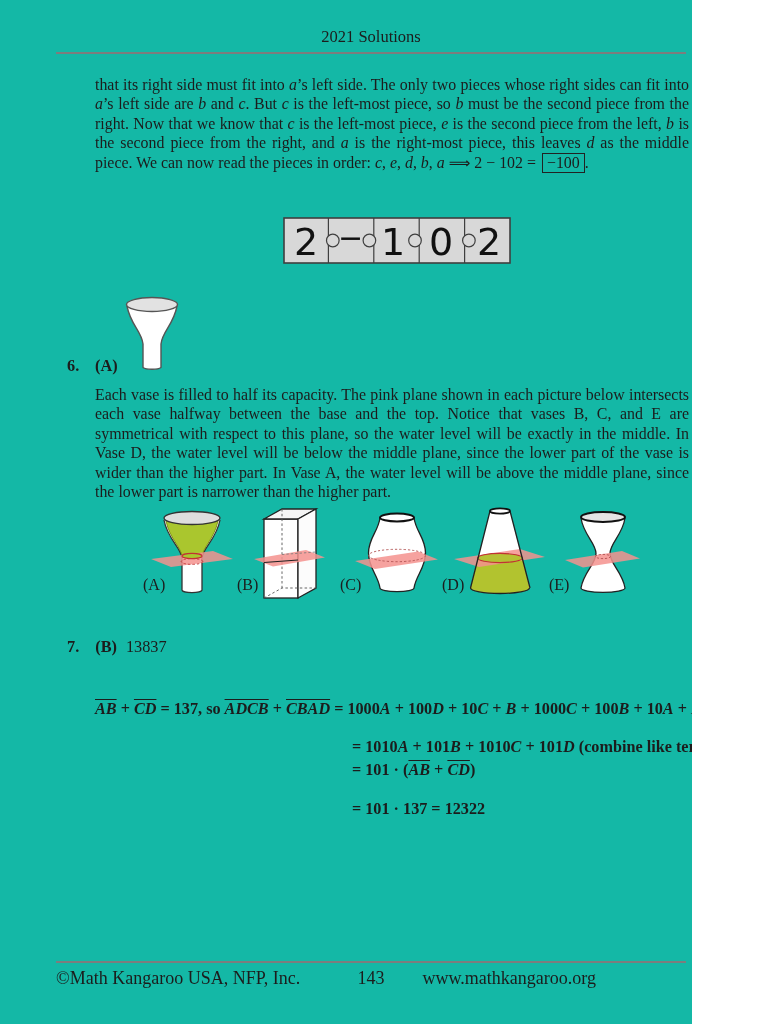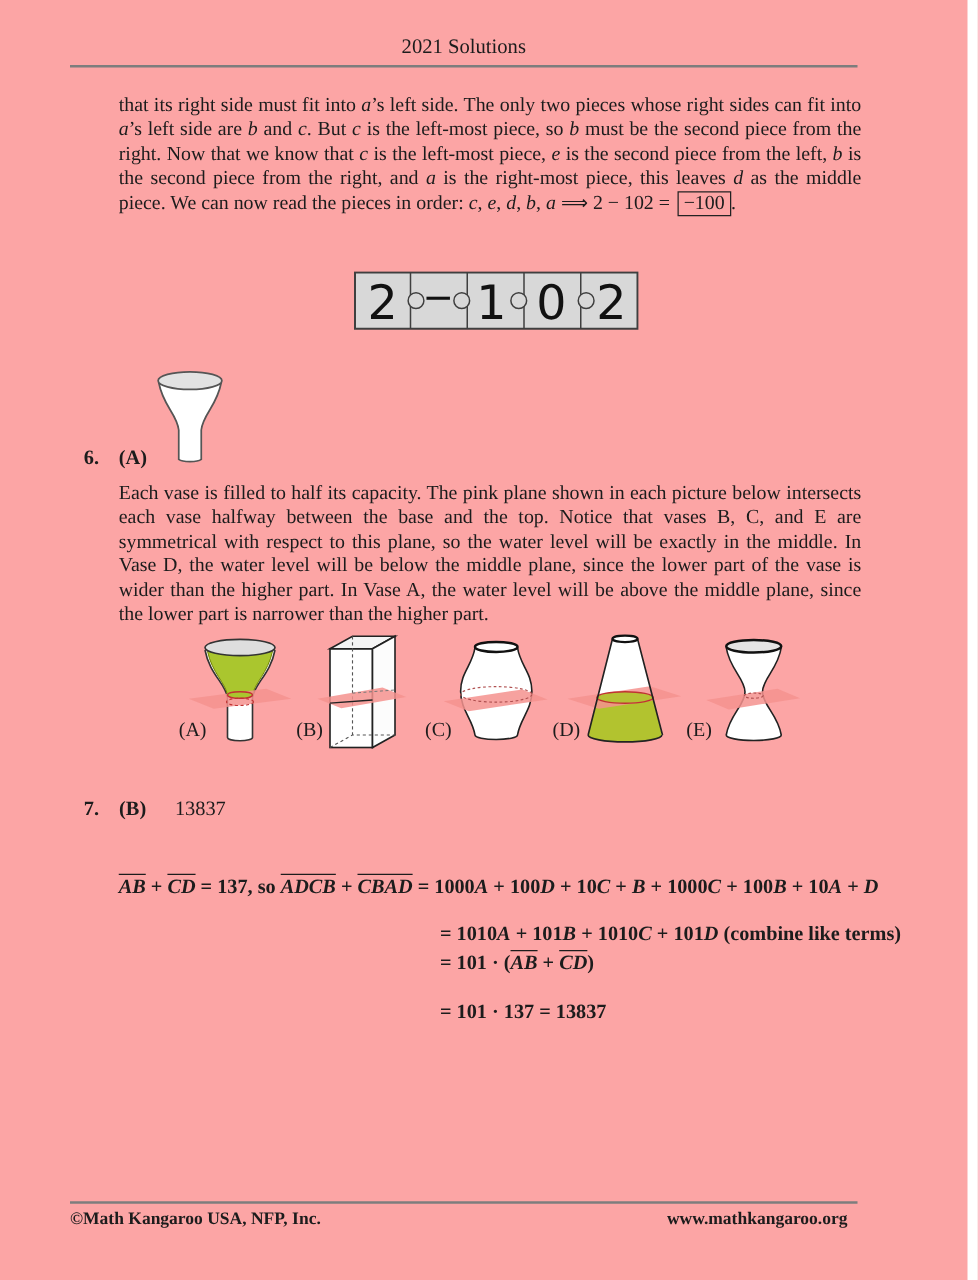--- a/index.html
+++ b/index.html
@@ -1,31 +1,31 @@
 <!DOCTYPE html>
 <html><head>
 <meta charset="utf-8">
 <style>
   html,body{margin:0;padding:0;background:#ffffff;}
-  .page{position:relative;width:774px;height:1024px;background:#fca5a5;overflow:hidden;
+  .page{position:relative;width:692px;height:1024px;background:#14b8a6;overflow:hidden;
         font-family:"Liberation Serif","DejaVu Serif",serif;color:#1c1c1c;}
   .abs{position:absolute;}
   .rule{background:#7d7d7d;height:2px;width:630px;left:56px;}
   .title{left:56px;width:630px;text-align:center;font-size:16.5px;}
   .para{text-align:justify;font-size:15.9px;line-height:19.4px;width:594px;left:95px;}
   .seg-i{font-style:italic;}
   .seg-ov{font-style:italic;text-decoration:overline;}
   .seg-box{border:1.2px solid #222;padding:0 4px 1px 4px;margin-left:2px;margin-top:13px;}
   .seg-arr{font-family:"DejaVu Sans",sans-serif;font-size:.95em;}
   .qnum{font-weight:bold;font-size:16.3px;}
   .qans{font-weight:bold;font-size:16.3px;}
   .qval{font-size:16.3px;}
   .eq{font-size:16.2px;white-space:nowrap;line-height:20px;font-weight:bold;}
   .vlabel{font-size:16px;}
-  .footer-text{font-size:14px;font-weight:bold;}
+  .footer-text{font-size:18px;}
   svg{display:block;}
 </style>
 </head>
 <body>
 
 <div class="page">
 
   <div class="abs title" style="top:27px;">2021 Solutions</div>
   <div class="abs rule" style="top:52px;"></div>
 
@@ -115,25 +115,26 @@
       <path d="M16,10 C18.5,27 31,35 31,45.5 C31,56 18.5,64 16,80 A22,4.4 0 0 0 60,80 C57.5,64 45,56 45,45.5 C45,35 57.5,27 60,10" fill="#fff" stroke="#222" stroke-width="1.3"></path>
       <ellipse cx="38" cy="9" rx="22" ry="5" fill="#e4e4e4" stroke="#111" stroke-width="2"></ellipse>
       <polygon points="0,52 57,43 75,50.5 18,59.5" fill="#f4928e" fill-opacity="0.85"></polygon>
       <ellipse cx="38" cy="48.5" rx="7.5" ry="2.1" fill="none" stroke="#b05050" stroke-width="0.9" stroke-dasharray="2.2,1.8"></ellipse>
     </svg>
   </div>
 
   <div class="abs" style="left:67px;top:637px;">
     <span class="qnum">7.</span>
     <span class="qans" style="margin-left:12px;">(B)</span>
-    <span class="qval" style="margin-left:19px;">13837</span>
+    <span class="qval" style="margin-left:5px;">13837</span>
   </div>
 
   <div class="abs eq" style="left:95px;top:699px;"><span class="seg-ov">AB</span><span> + </span><span class="seg-ov">CD</span><span> = 137, so </span><span class="seg-ov">ADCB</span><span> + </span><span class="seg-ov">CBAD</span><span> = 1000</span><span class="seg-i">A</span><span> + 100</span><span class="seg-i">D</span><span> + 10</span><span class="seg-i">C</span><span> + </span><span class="seg-i">B</span><span> + 1000</span><span class="seg-i">C</span><span> + 100</span><span class="seg-i">B</span><span> + 10</span><span class="seg-i">A</span><span> + </span><span class="seg-i">D</span></div>
   <div class="abs eq" style="left:352px;top:725px;margin-top:12px;"><span>= 1010</span><span class="seg-i">A</span><span> + 101</span><span class="seg-i">B</span><span> + 1010</span><span class="seg-i">C</span><span> + 101</span><span class="seg-i">D</span><span> (combine like terms)</span></div>
   <div class="abs eq" style="left:352px;top:760px;"><span>= 101 · (</span><span class="seg-ov">AB</span><span> + </span><span class="seg-ov">CD</span><span>)</span></div>
-  <div class="abs eq" style="left:352px;top:799px;"><span>= 101 · 137 = 13837</span></div>
+  <div class="abs eq" style="left:352px;top:799px;"><span>= 101 · 137 = 12322</span></div>
 
   <div class="abs rule" style="top:961px;"></div>
   <div class="abs footer-text" style="left:56px;top:968px;">©Math Kangaroo USA, NFP, Inc.</div>
+  <div class="abs footer-text" style="left:56px;top:968px;width:630px;text-align:center;">143</div>
   <div class="abs footer-text" style="right:96px;top:968px;text-align:center;">www.mathkangaroo.org</div>
 
 </div>
 
 </body></html>

